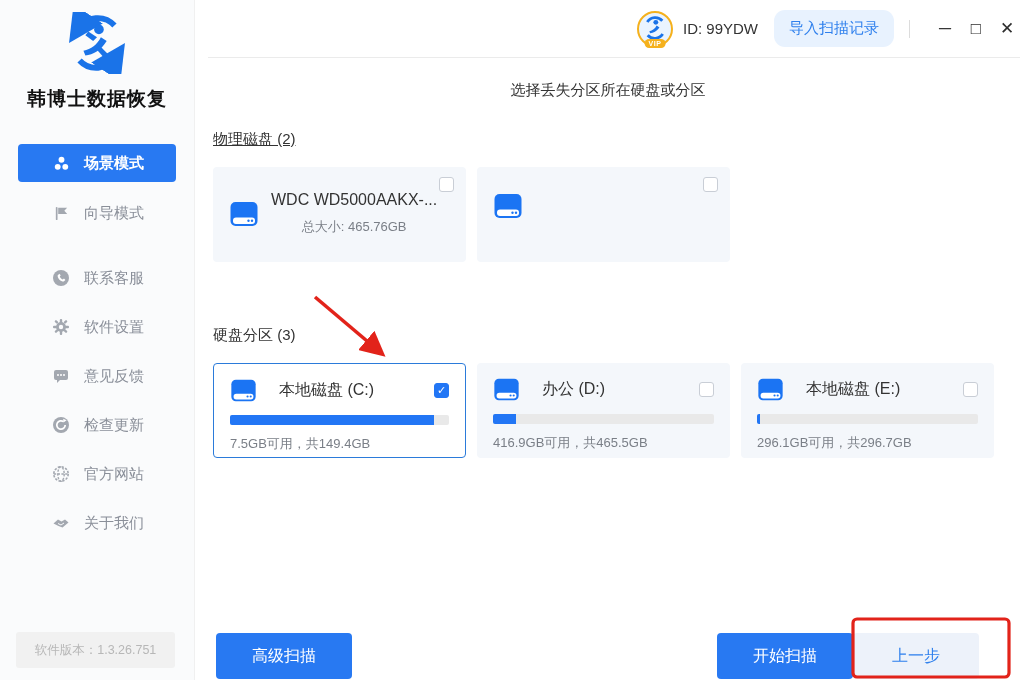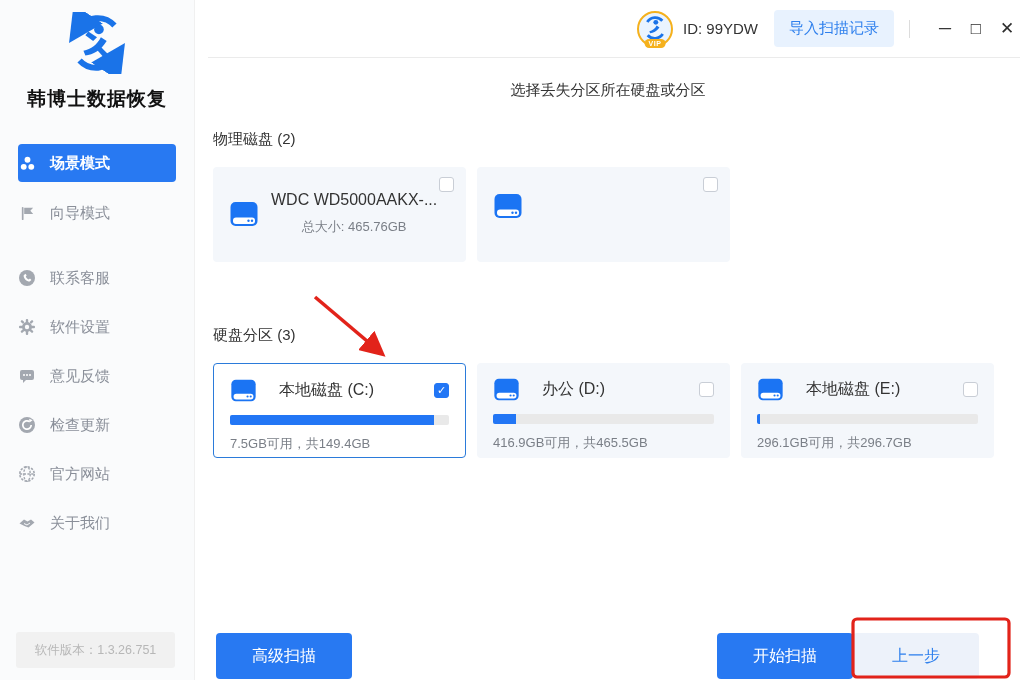--- a/index.html
+++ b/index.html
@@ -8,49 +8,49 @@
     font-family:"Liberation Sans","DejaVu Sans",sans-serif;
     position:relative; overflow:hidden; background:#fff; color:#333;
   }
   
   .sidebar { position:absolute; left:0; top:0; width:195px; height:680px;
     background:#fafbfc; border-right:1px solid #f0f0f0; }
   .logo-wrap { text-align:center; padding-top:12px; }
   .app-title { font-size:19px; font-weight:bold; color:#111; letter-spacing:1px; margin-top:8px; }
   .nav-primary { margin-top:32px; }
   .nav-item { display:flex; align-items:center; height:38px; margin:0 18px 12px 18px;
-    border-radius:4px; font-size:15px; color:#8a8f99; cursor:pointer; }
+    border-radius:4px; font-size:15px; color:#8a8f99; cursor:pointer; padding-left:34px; }
   .nav-item .nicon { width:18px; height:18px; margin-right:14px; display:inline-flex; align-items:center; justify-content:center; }
   .nav-item.active { background:#2879f2; color:#fff; font-weight:bold; }
   .nav-secondary { position:absolute; top:258px; left:0; right:0; }
   .nav-secondary .nav-item { height:40px; margin-bottom:9px; }
   .version-badge { position:absolute; left:16px; right:19px; bottom:12px; height:36px;
     background:#f1f1f1; border-radius:3px; display:flex; align-items:center; justify-content:center;
     font-size:12.5px; color:#b7b7b7; }
   
   .topbar { position:absolute; left:208px; top:0; width:824px; height:58px; background:#fff;
     border-bottom:1px solid #ebebeb; display:flex; align-items:center; justify-content:flex-end;
     padding-right:14px; }
   .avatar { position:relative; width:36px; height:36px; border-radius:50%;
     background:#eaf4ff; border:2px solid #f5b11d; flex:0 0 auto; }
   .avatar svg { position:absolute; left:3px; top:2px; }
   .vip-ribbon { position:absolute; left:50%; transform:translateX(-50%); bottom:-3px;
     background:#f5b11d; color:#fff; font-size:7px; font-weight:bold; line-height:9px;
     padding:0 4px; border-radius:5px; letter-spacing:.5px; }
   .uid { font-size:15px; color:#333; margin:0 16px 0 10px; }
   .import-btn { background:#e8f2fe; color:#2f80ed; font-size:15px; padding:9px 15px;
-    border-radius:4px; cursor:pointer; }
+    border-radius:11px; cursor:pointer; }
   .tb-sep { width:1px; height:18px; background:#dcdcdc; margin:0 15px; }
   .win-btn { font-size:17px; color:#2e2e2e; cursor:pointer; width:22px; text-align:center;
     margin-left:9px; line-height:22px; }
   
   .content { position:absolute; left:196px; top:59px; width:824px; height:621px; background:#fff; }
   .main-title { position:absolute; top:22px; left:0; right:0; text-align:center; font-size:15px; color:#333; }
   .sec-header { position:absolute; left:17px; font-size:15px; color:#333; }
-  .sec-header.phys { top:71px; }
+  .sec-header.phys { top:71px;text-decoration:underline; }
   .sec-header.part { top:267px; }
   .card-row { position:absolute; left:17px; display:flex; }
   .card-row.phys { top:108px;text-align:center; }
   .card-row.part { top:304px; }
   .card { width:253px; height:95px; background:#f4f7fb; border-radius:4px; margin-right:11px;
     position:relative; cursor:pointer; }
   .card.selected { background:#fff; border:1px solid #2b7bda; }
   .checkbox { width:15px; height:15px; border:1px solid #c9ced6; background:#fff; border-radius:3px;
     cursor:pointer; display:flex; align-items:center; justify-content:center; }
   .checkbox.checked { background:#2276f5; border-color:#2276f5; color:#fff; font-size:11px; font-weight:bold; }

